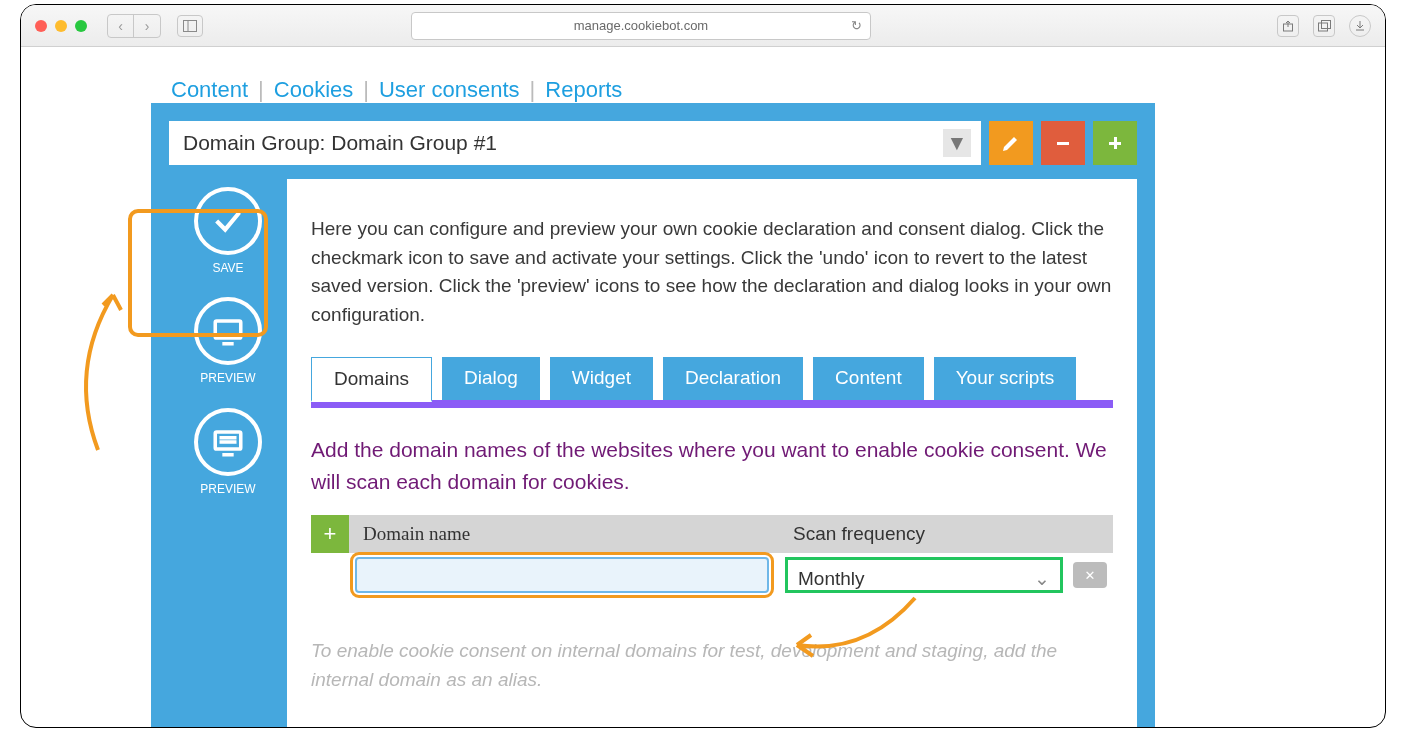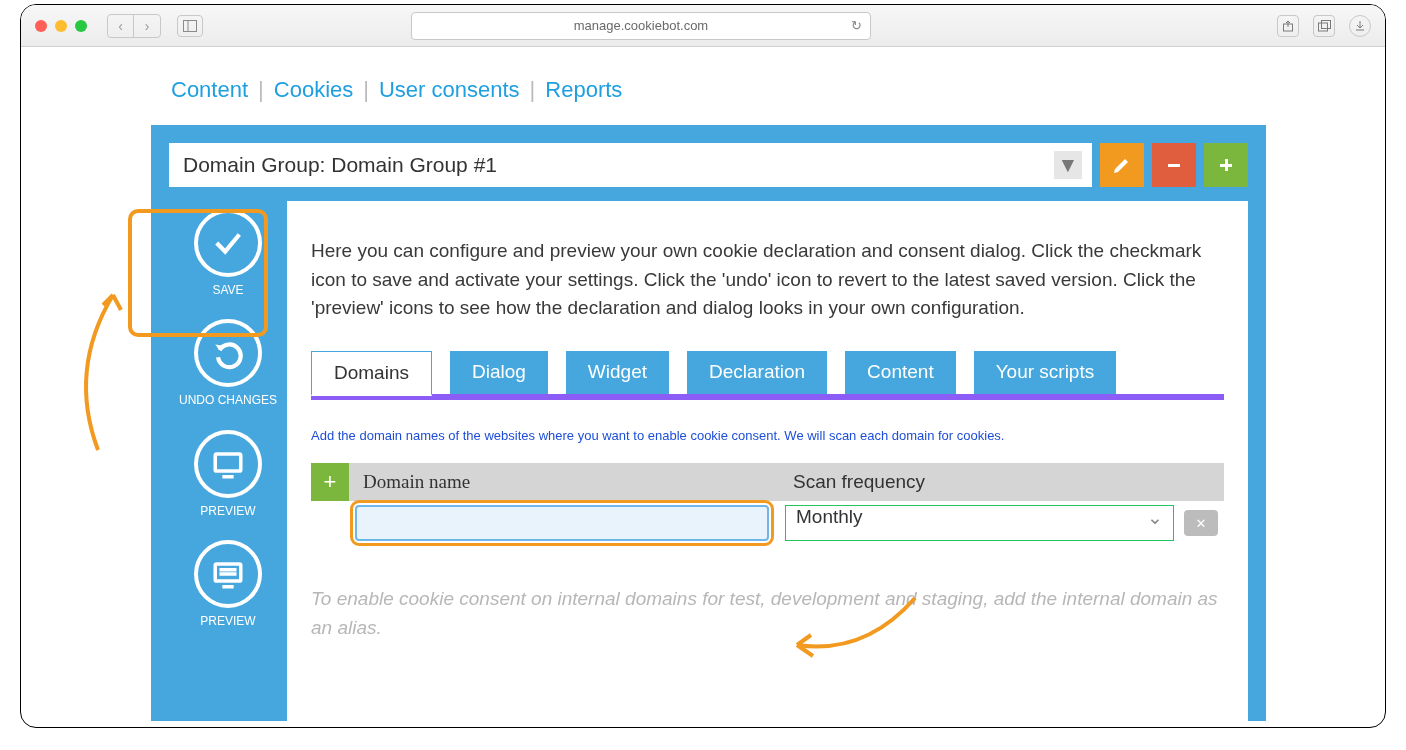--- a/index.html
+++ b/index.html
@@ -22,56 +22,56 @@
 .right-icons{ display:flex; gap:14px; margin-left:auto; color:#7a7a7a;}
 .ri{ width:22px; height:22px; display:flex; align-items:center; justify-content:center; border:1px solid #c8c8c8; border-radius:4px; font-size:13px;}
 
 
 .page{ padding:30px 0 0 130px; }
 .topnav{ display:flex; align-items:center; gap:10px; font-size:22px; color:#1e9fe0; padding-left:20px;}
 .topnav a{ color:#1e9fe0; text-decoration:none;}
 .sep{ color:#bbb; }
 
 
-.blue-box{ margin-top:22px; background:#45a7de; padding:18px 18px 0 18px; width:1115px; position:relative;}
+.blue-box{ background:#45a7de; padding:18px 18px 0 18px; width:1004px; position:relative;}
 
 
 .dg-row{ display:flex; gap:8px; }
 .dg-select{ flex:1; background:#fff; height:44px; display:flex; align-items:center; padding:0 14px; font-size:21px; color:#333; position:relative;}
 .dg-caret{ position:absolute; right:10px; top:8px; width:28px; height:28px; background:#e6e6e6; display:flex; align-items:center; justify-content:center; color:#777;}
 .sq-btn{ width:44px; height:44px; display:flex; align-items:center; justify-content:center; color:#fff;}
 .sq-btn.edit{background:#f29a1f;}
 .sq-btn.del{background:#e05d3d;}
 .sq-btn.add{background:#7cb73d;}
 
 
 .inner{ display:flex; margin-top:14px;}
 .sidebar{ width:118px; display:flex; flex-direction:column; align-items:center; gap:22px; padding-top:8px;}
 .side-item{ display:flex; flex-direction:column; align-items:center; gap:6px; color:#fff; font-size:12px; text-align:center; line-height:1.2;}
 .ring{ width:68px; height:68px; border:4px solid #fff; border-radius:50%; display:flex; align-items:center; justify-content:center;}
 .ring svg{ width:34px; height:34px; }
 .content{ flex:1; background:#fff; padding:36px 24px 40px 24px; min-height:520px;}
 .intro{ font-size:19px; color:#393939; line-height:1.5;}
 
 
-.tabs{ display:flex; margin-top:28px; gap:18px; border-bottom:6px solid #8b5cf6;}
+.tabs{ display:flex; margin-top:28px; gap:10px; border-bottom:8px solid #8b5cf6;}
 .tab{ padding:10px 22px; background:#45a7de; color:#fff; font-size:19px;}
 .tab.active{ background:#fff; color:#333; border:1px solid #45a7de; border-bottom:2px solid #fff; margin-bottom:-2px;}
 
-.instr{ font-size:13px; color:#1d4ed8; margin-top:26px; line-height:1.5;}
+.instr{ font-size:21px; color:#701a75; margin-top:26px; line-height:1.5;}
 
 
 .dtable{ margin-top:18px;}
 .dhead{ display:flex; background:#d5d5d5; align-items:center;}
 .add-sq{ width:38px; height:38px; background:#7cb73d; color:#fff; display:flex; align-items:center; justify-content:center; font-size:22px;}
 .col-dn{ flex:0 0 430px; padding-left:14px; font-size:19px; color:#333;font-family:Liberation Serif, serif;}
 .col-sf{ flex:1; padding-left:14px; font-size:19px; color:#333;}
 .drow{ display:flex; align-items:center; padding:4px 0;}
 .dn-input{ margin-left:44px; width:414px; height:36px; border:2px solid #6fb7e8; background:#e9f3fb; outline:3px solid #f29a1f; outline-offset:2px; border-radius:4px; padding:0 8px; font-size:16px;}
-.sf-select{ margin-left:16px; flex:1; height:36px; display:flex; align-items:flex-start; padding:0 10px; font-size:19px; color:#333; border:1px solid #22c55e; position:relative;}
+.sf-select{ margin-left:16px; flex:1; height:36px; display:flex; align-items:flex-end; padding:0 10px; font-size:19px; color:#333; border:3px solid #22c55e; position:relative;}
 .sf-select .chev{ position:absolute; right:10px; color:#888;}
 .del-x{ width:34px; height:26px; background:#bcbcbc; border-radius:4px; color:#fff; display:flex; align-items:center; justify-content:center; margin-left:10px; margin-right:6px; font-size:13px;}
 
 .faint{ color:#b7b7b7; font-size:19px; margin-top:40px; line-height:1.5;font-style:italic;}
 
 
 .save-hl{ position:absolute; left:128px; top:209px; width:140px; height:128px; border:4px solid #f29a1f; border-radius:10px; pointer-events:none;}
 
 
 .arrow-svg{ position:absolute; pointer-events:none;}
@@ -163,29 +163,20 @@
           <div class="side-item">
             <div class="ring">
               <svg viewBox="0 0 24 24" fill="none" stroke="#fff" stroke-width="3">
                   <path d="M4 12 L10 18 L20 6"></path>
                 </svg>
             </div>
             <span>SAVE</span>
           </div>
           <div class="side-item">
             <div class="ring">
-              <svg viewBox="0 0 24 24" fill="none" stroke="#fff" stroke-width="3">
-                  <path d="M6 10 A8 8 0 1 1 5 15"></path>
-                  <path d="M3 6 L6 10 L10 7" fill="#fff" stroke="none"></path>
-                </svg>
-            </div>
-            <span>UNDO CHANGES</span>
-          </div>
-          <div class="side-item">
-            <div class="ring">
               <svg viewBox="0 0 24 24" fill="none" stroke="#fff" stroke-width="2.5">
                   <rect x="3" y="5" width="18" height="12" rx="1"></rect>
                   <line x1="8" y1="21" x2="16" y2="21"></line>
                 </svg>
             </div>
             <span>PREVIEW</span>
           </div>
           <div class="side-item">
             <div class="ring">
               <svg viewBox="0 0 24 24" fill="none" stroke="#fff" stroke-width="2.5">

